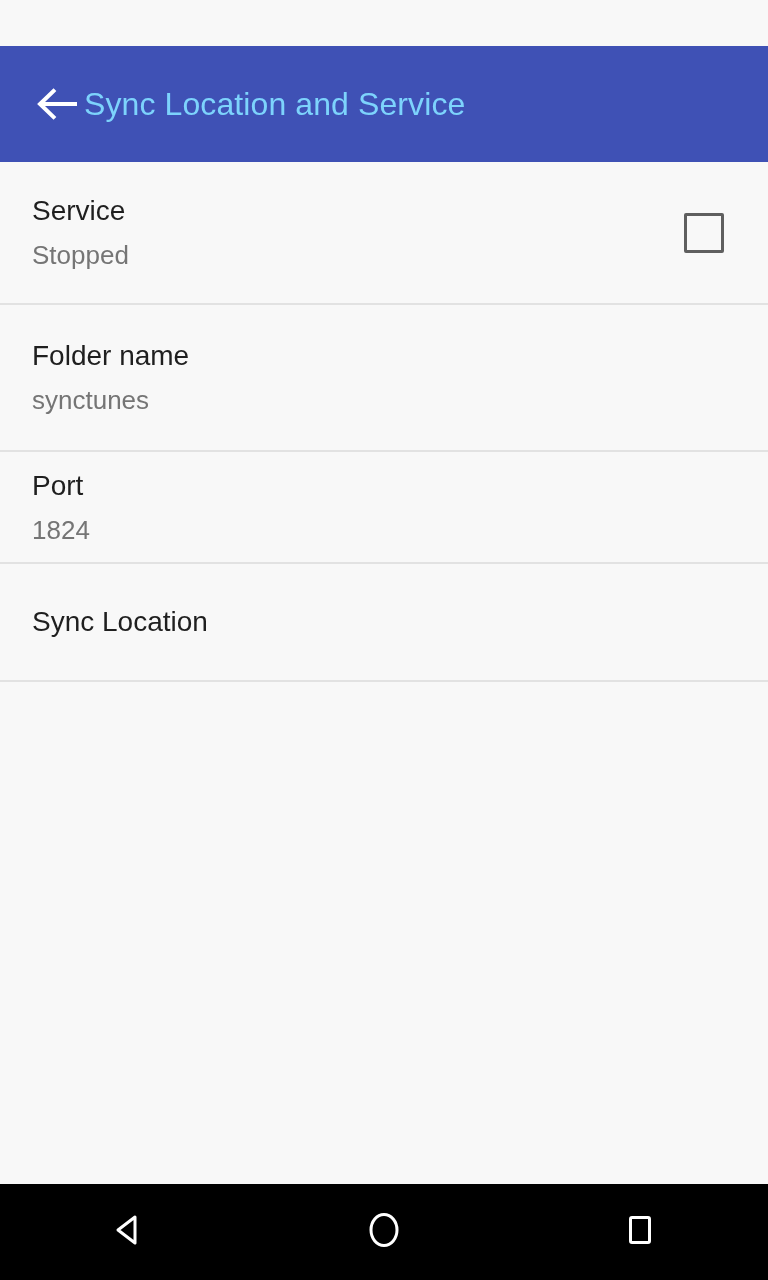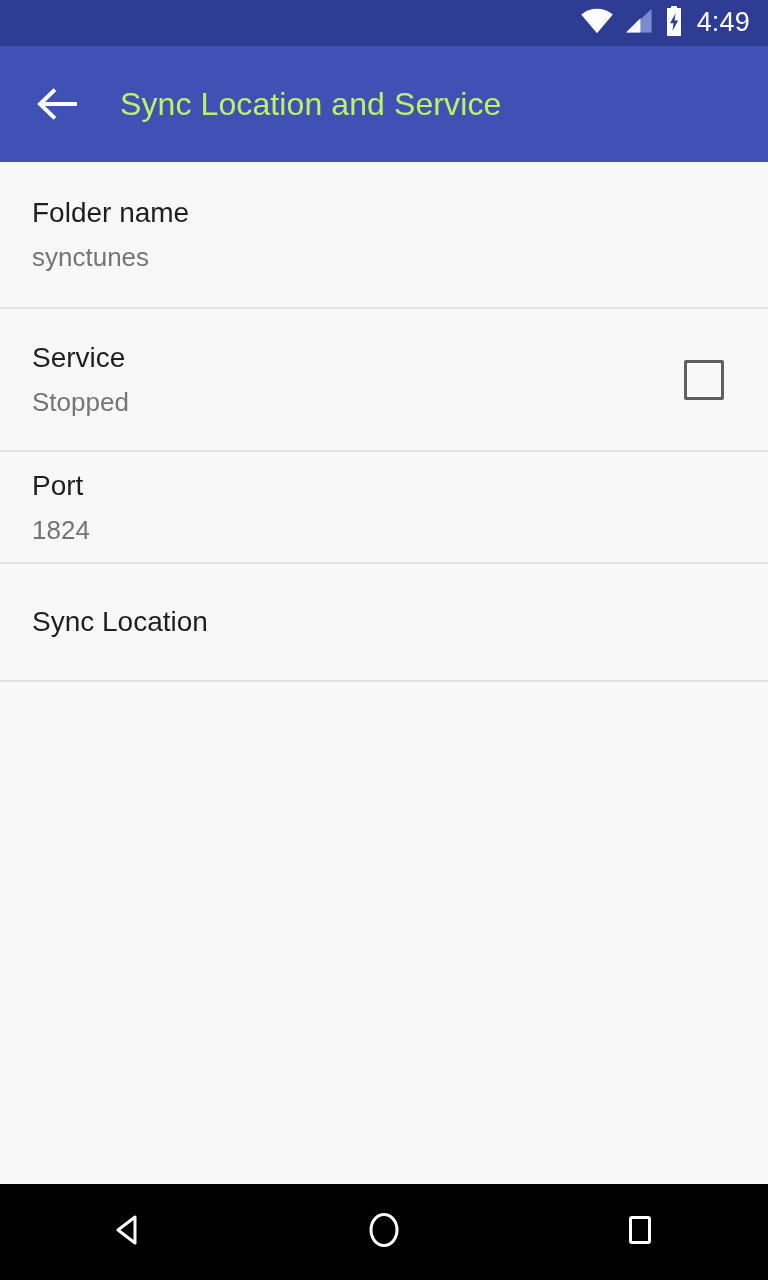--- a/index.html
+++ b/index.html
@@ -31,22 +31,22 @@
   #app-bar {
     position:absolute; top:46px; left:0; width:768px; height:116px;
     background:#3f51b5; display:flex; align-items:center;
   }
   #back-button {
     width:56px; height:56px; margin-left:28px;
     display:flex; align-items:center; justify-content:center;
     cursor:pointer; flex:none;
   }
   #app-bar-title {
-    color:#bef264; font-size:32px; font-weight:400;
-    margin-left:36px; letter-spacing:.1px; white-space:nowrap;
+    color:#7dd3fc; font-size:32px; font-weight:400;
+    letter-spacing:.1px; white-space:nowrap;
   }
   #app-bar-shadow {
     position:absolute; top:162px; left:0; width:768px; height:14px;
     background:linear-gradient(to bottom,
       rgba(0,0,0,0.22) 0%, rgba(0,0,0,0.10) 32%,
       rgba(0,0,0,0.035) 62%, rgba(0,0,0,0) 100%);
     pointer-events:none;
   }
 
   
@@ -88,73 +88,47 @@
   .nav-btn {
     flex:1 1 0; height:96px;
     display:flex; align-items:center; justify-content:center; cursor:pointer;
   }
 </style>
 </head>
 <body>
 
 <div id="screen">
 
-  <div id="status-bar">
-    <div id="status-icons">
-
-      <span class="sb-ico">
-        <svg width="34" height="26" viewBox="0 0 34 26">
-          <path d="M17 25.2 L1.2 6.6 C5.8 2.7 11.2 0.7 17 0.7 C22.8 0.7 28.2 2.7 32.8 6.6 Z" fill="#ffffff"></path>
-        </svg>
-      </span>
-
-      <span class="sb-ico">
-        <svg width="28" height="26" viewBox="0 0 28 26">
-          <path d="M1 24.6 L26.6 24.6 L26.6 1 Z" fill="#7b89cf"></path>
-          <path d="M1 24.6 L15.4 24.6 L15.4 10.2 Z" fill="#ffffff"></path>
-        </svg>
-      </span>
-
-      <span class="sb-ico">
-        <svg width="20" height="30" viewBox="0 0 20 30">
-          <path d="M7 0 L13 0 L13 2 L17 2 L17 30 L3 30 L3 2 L7 2 Z" fill="#ffffff"></path>
-          <path d="M11.6 7.2 L6.0 17.3 L9.6 17.3 L8.4 25.0 L14.2 14.4 L10.5 14.4 Z" fill="#2e3c94"></path>
-        </svg>
-      </span>
-
-    </div>
-    <div id="status-clock">4:49</div>
-  </div>
 
   <div id="app-bar">
     <div id="back-button">
       <svg width="42" height="34" viewBox="0 0 42 34">
         <path d="M41 17 H6 M18.5 4 L5 17 L18.5 30" stroke="#ffffff" stroke-width="4" stroke-linecap="square" stroke-linejoin="miter" fill="none"></path>
       </svg>
     </div>
     <div id="app-bar-title">Sync Location and Service</div>
   </div>
   <div id="app-bar-shadow"></div>
 
   <div id="settings-list">
 
-    <div class="list-row" id="row-folder-name">
-      <div class="row-text">
-        <div class="row-title">Folder name</div>
-        <div class="row-sub">synctunes</div>
-      </div>
-    </div>
-
     <div class="list-row" id="row-service">
       <div class="row-text">
         <div class="row-title">Service</div>
         <div class="row-sub">Stopped</div>
       </div>
       <div class="row-accessory">
         <div class="checkbox"></div>
+      </div>
+    </div>
+
+    <div class="list-row" id="row-folder-name">
+      <div class="row-text">
+        <div class="row-title">Folder name</div>
+        <div class="row-sub">synctunes</div>
       </div>
     </div>
 
     <div class="list-row" id="row-port">
       <div class="row-text">
         <div class="row-title">Port</div>
         <div class="row-sub">1824</div>
       </div>
     </div>
 

